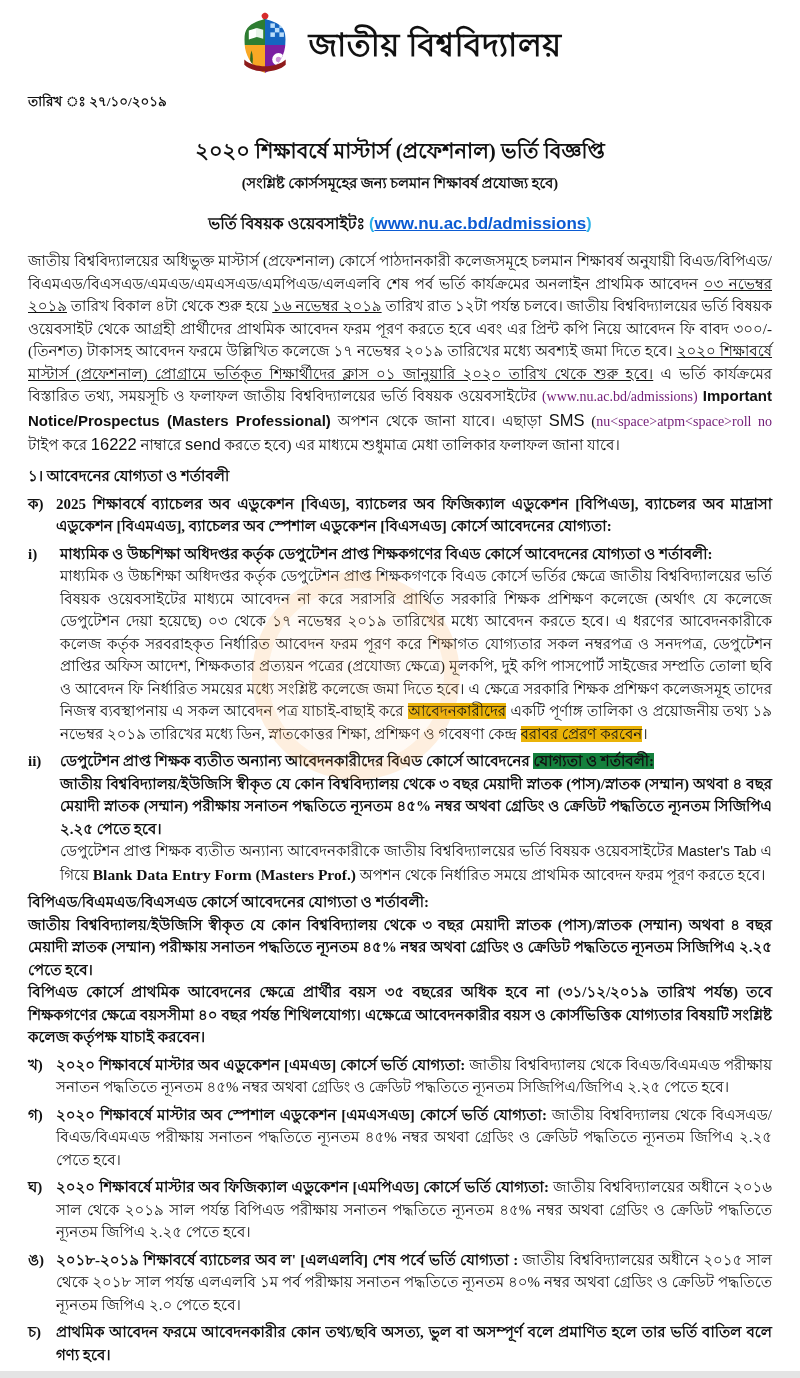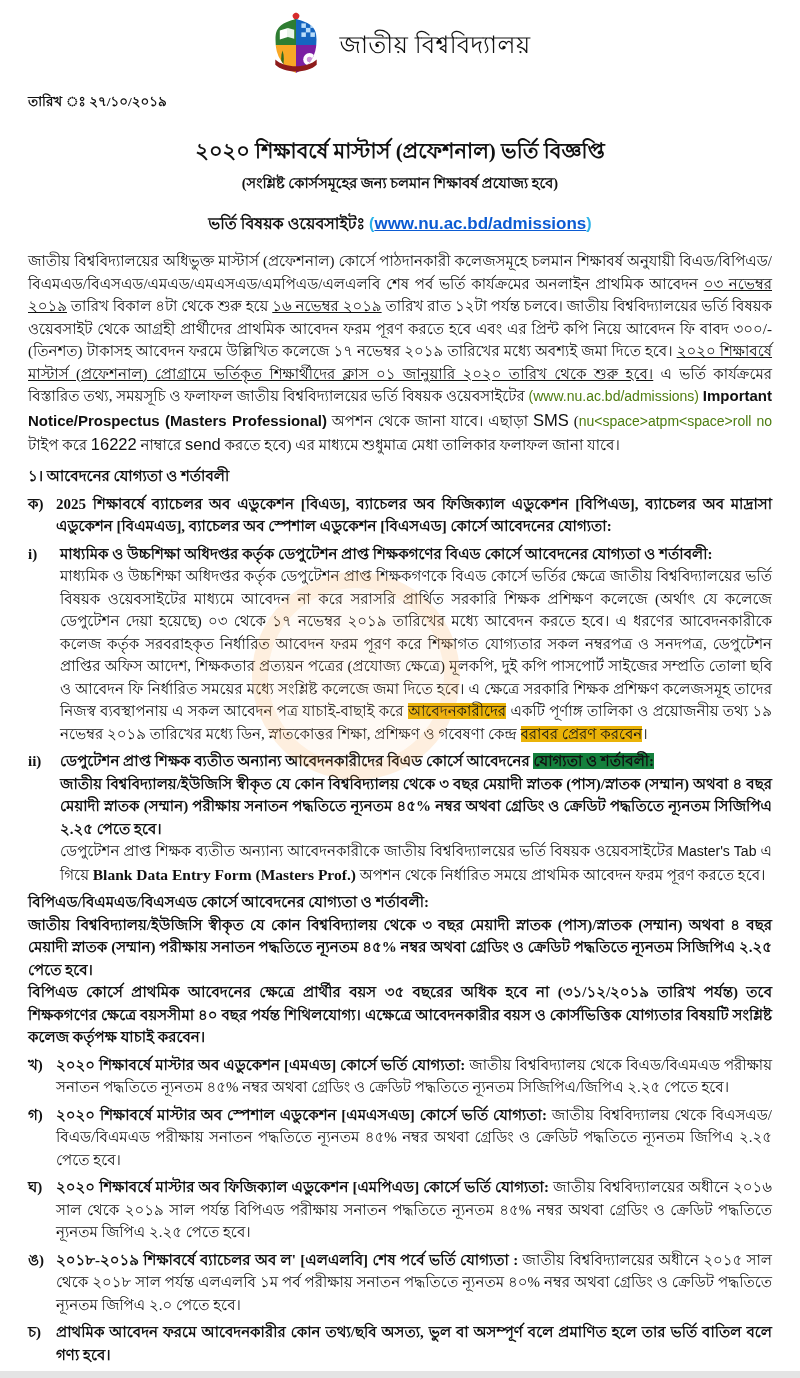--- a/index.html
+++ b/index.html
@@ -4,34 +4,34 @@
 <style>
   html,body{margin:0;padding:0;background:#f2f2f2;}
   .page{
     position:relative;width:800px;height:1378px;margin:0 auto;background:#ffffff;
     box-sizing:border-box;padding:8px 28px 0 28px;overflow:hidden;
     font-family:"Liberation Serif","DejaVu Serif",serif;
     color:#111;font-size:15px;line-height:1.5;
   }
   
   .logo-row{display:flex;justify-content:center;align-items:center;gap:16px;padding-top:4px;}
-  .uni-name{font-size:24px;font-weight:normal;letter-spacing:.5px;}
+  .uni-name{font-size:32px;font-weight:bold;letter-spacing:.5px;}
   .memo-row{display:flex;justify-content:space-between;font-size:13.5px;font-weight:bold;margin-top:14px;}
   .title{text-align:center;font-size:21px;font-weight:bold;margin-top:24px;}
   .subtitle{text-align:center;font-size:14.5px;font-weight:bold;margin-top:5px;}
   .website{text-align:center;font-size:16px;font-weight:bold;margin-top:16px;}
   .cyan{color:#2bb3e8;font-family:"Liberation Sans","DejaVu Sans",sans-serif;}
   a.url{color:#0b5bd3;text-decoration:underline;font-family:"Liberation Sans","DejaVu Sans",sans-serif;font-size:17px;font-weight:bold;}
   
   .intro{margin:14px 0 0 0;text-align:justify;}
   .u{text-decoration:underline;}
   .b{font-weight:bold;}
   .hl{background:#eab308;}
   .hl2{background:#15803d;}
-  .lnk{color:#4d7c0f;font-family:Liberation Sans, sans-serif;font-size:14px;}
+  .lnk{color:#701a75;font-family:Liberation Serif, serif;font-size:14px;}
   .en{font-family:"Liberation Sans","DejaVu Sans",sans-serif;font-size:14px;}
   .en-lg{font-family:"Liberation Sans","DejaVu Sans",sans-serif;font-size:16.5px;}
   .en-b{font-family:"Liberation Sans","DejaVu Sans",sans-serif;font-weight:bold;font-size:15px;}
   .serif-b{font-family:"Liberation Serif","DejaVu Serif",serif;font-weight:bold;font-size:15.5px;}
   .sec-heading{font-weight:bold;margin-top:8px;}
   .item{display:flex;margin-top:5px;}
   .item .lbl{flex:none;width:28px;font-weight:bold;}
   .item .lbl.rom{width:32px;}
   .item .body{flex:1;text-align:justify;}
   .item .body p{margin:0;}

